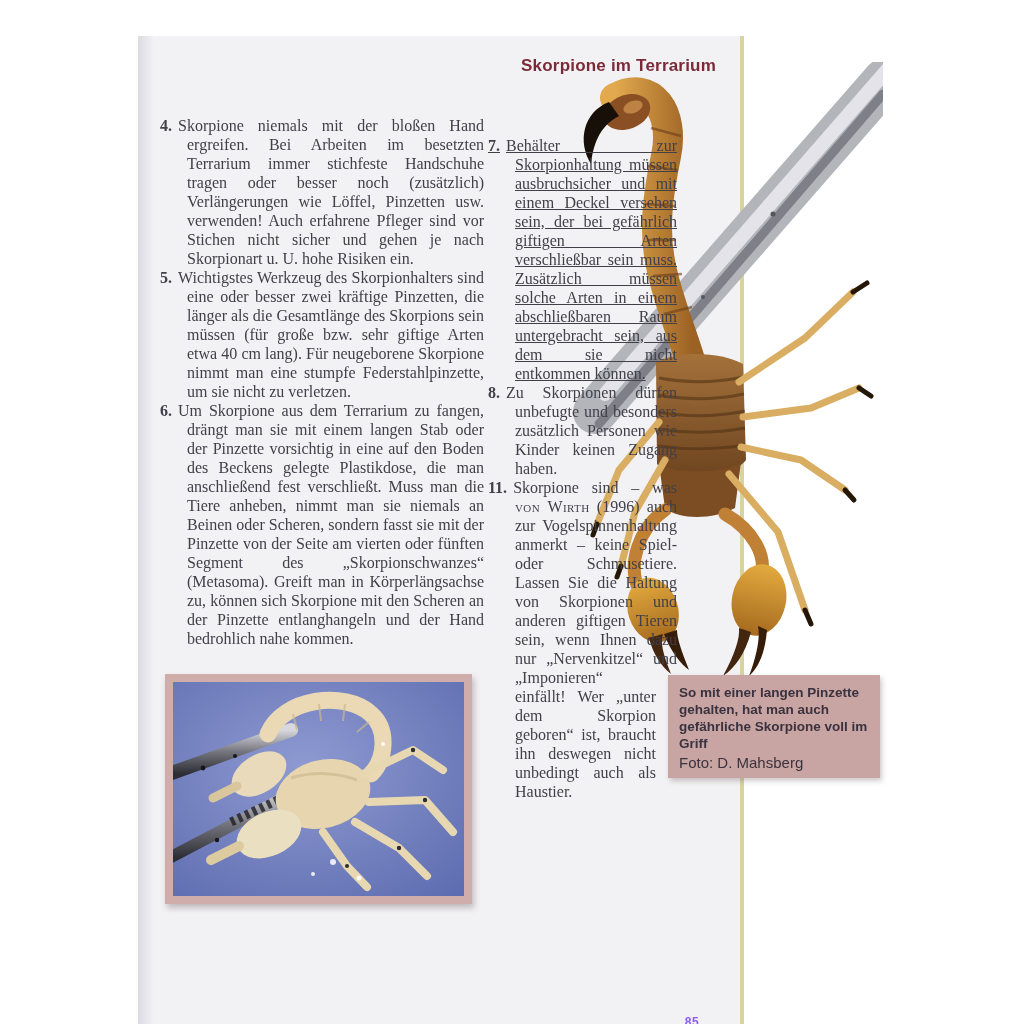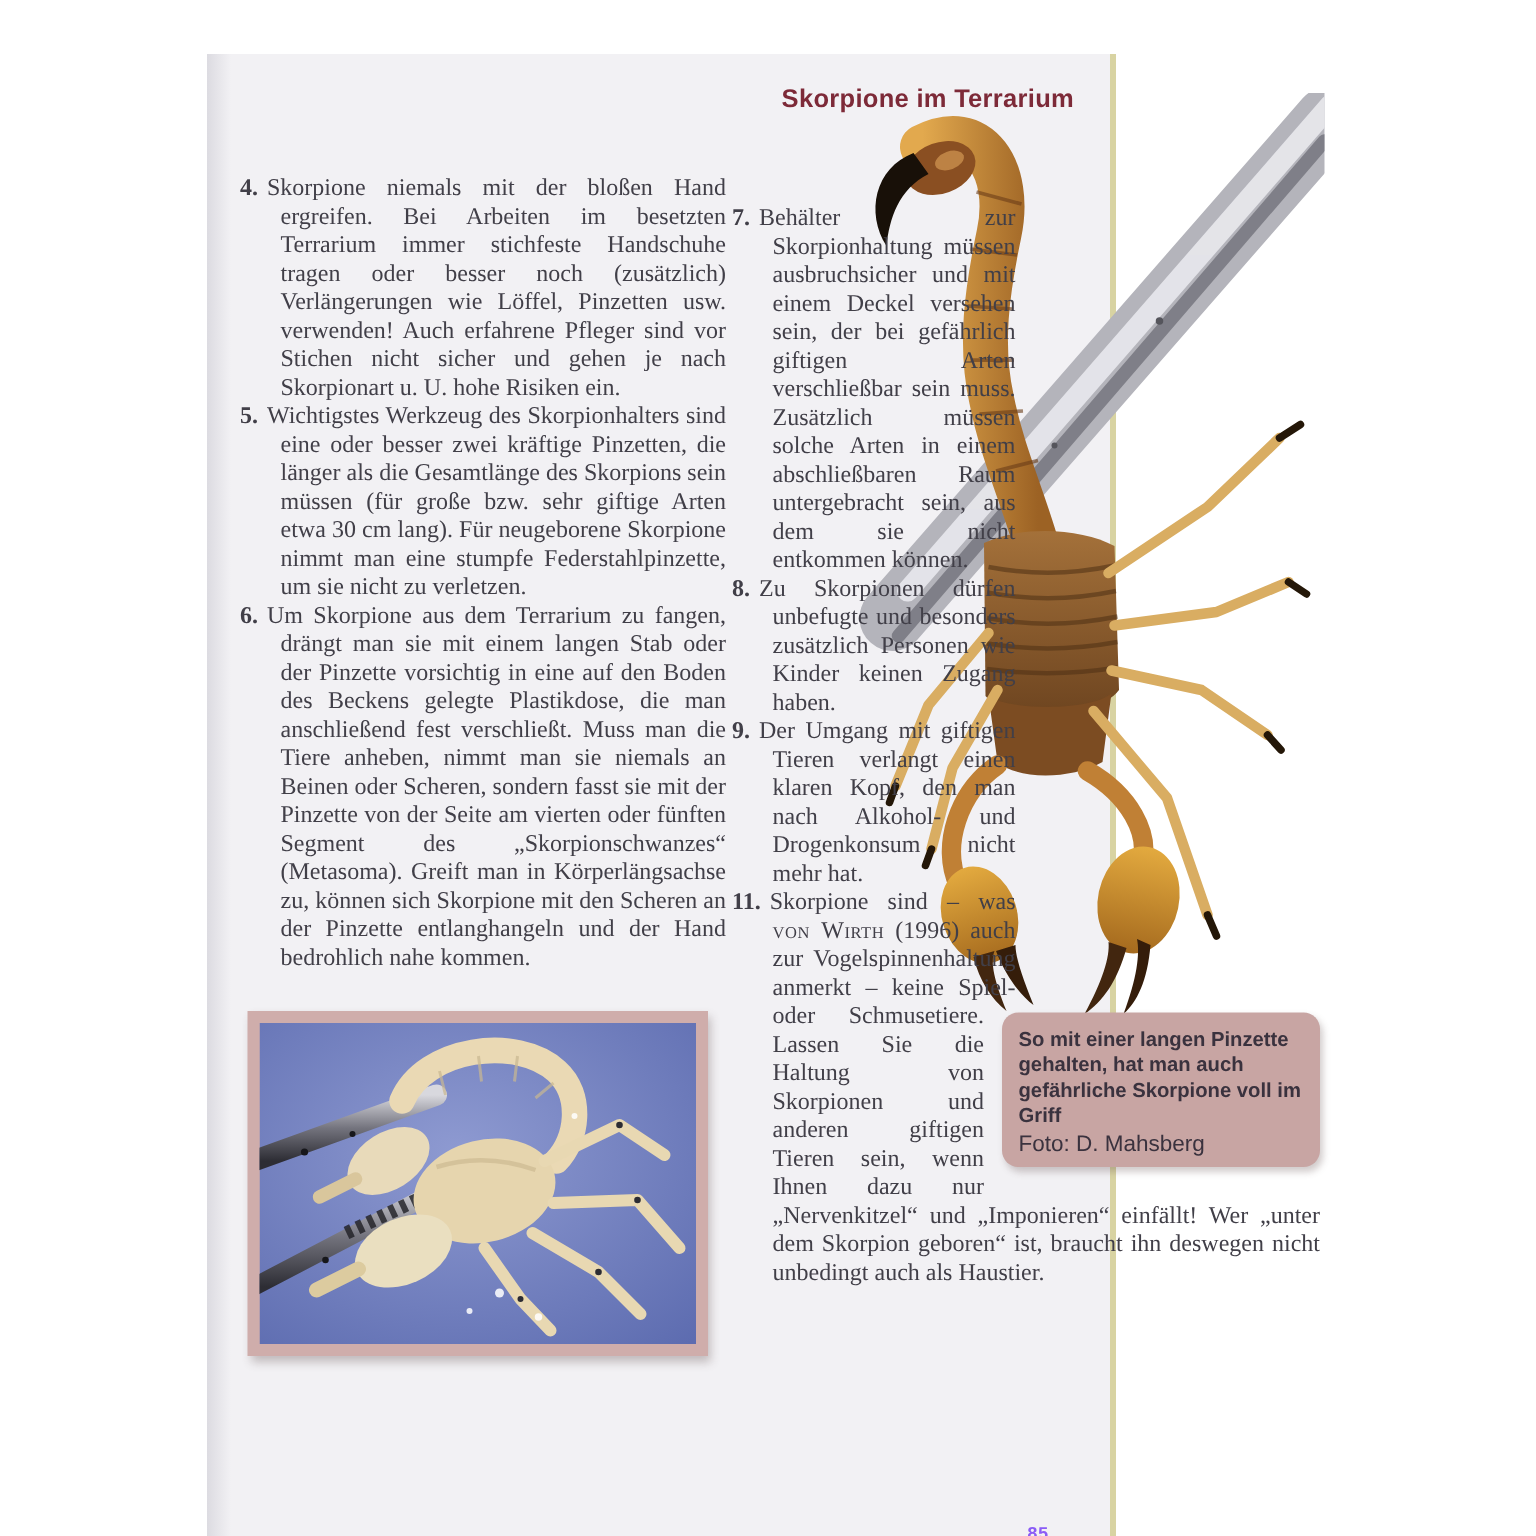--- a/index.html
+++ b/index.html
@@ -37,21 +37,21 @@
   .photo-spacer{float:right;width:203px;height:557px;}
   .caption-box{
     background:#c8a5a3;
     font-family:"Liberation Sans", sans-serif;
     font-size:13.5px;line-height:17px;font-weight:700;color:#3a323e;
     text-align:left;text-indent:0;
     box-shadow:2px 3px 5px rgba(90,70,70,.28);
   }
   .caption-right{
     float:right;clear:right;width:190px;
-    margin:2px 0 10px 12px;padding:9px 11px 7px 11px;border-radius:11px;
+    margin:2px 0 10px 12px;padding:9px 11px 7px 11px;
   }
   .credit{
     text-align:left;font-weight:400;font-size:15px;margin-top:2px;
   }
   .photo-topright{
     position:absolute;left:415px;top:26px;width:330px;height:616px;
   }
   .photo-bl-frame{
     position:absolute;left:27px;top:638px;width:291px;height:214px;
     background:#cfadab;padding:8px;
@@ -151,33 +151,32 @@
       <path d="M 111 572 C 118 590 128 602 136 608 C 128 588 124 576 124 568 Z" fill="#351d0a"></path>
       <path d="M 172 452 C 200 468 214 494 208 514" stroke="#c08035" stroke-width="13" fill="none" stroke-linecap="round"></path>
       <ellipse cx="206" cy="538" rx="27" ry="36" transform="rotate(12 206 538)" fill="url(#gChela)"></ellipse>
       <path d="M 198 570 C 192 592 182 606 170 614 C 182 592 187 576 186 566 Z" fill="#42260f"></path>
       <path d="M 214 568 C 212 592 205 606 196 614 C 205 590 207 574 205 564 Z" fill="#351d0a"></path>
     </g>
   </svg>
 
   <div class="col col-left">
     <div class="item"><span class="num">4.</span><span>Skorpione niemals mit der bloßen Hand ergreifen. Bei Arbeiten im besetzten Terrarium immer stichfeste Handschuhe tragen oder besser noch (zusätzlich) Verlängerungen wie Löffel, Pinzetten usw. verwenden! Auch erfahrene Pfleger sind vor Stichen nicht sicher und gehen je nach Skorpionart u. U. hohe Risiken ein.</span></div>
-    <div class="item"><span class="num">5.</span><span>Wichtigstes Werkzeug des Skorpionhalters sind eine oder besser zwei kräftige Pinzetten, die länger als die Gesamtlänge des Skorpions sein müssen (für große bzw. sehr giftige Arten etwa 30 cm lang). Für neugeborene Skorpione nimmt man eine stumpfe Federstahlpinzette, um sie nicht zu verletzen.</span></div>
+    <div class="item"><span class="num">5.</span><span>Wichtigstes Werkzeug des Skorpionhalters sind eine oder besser zwei kräftige Pinzetten, die länger als die Gesamtlänge des Skorpions sein müssen (für große bzw. sehr giftige Arten etwa 40 cm lang). Für neugeborene Skorpione nimmt man eine stumpfe Federstahlpinzette, um sie nicht zu verletzen.</span></div>
     <div class="item"><span class="num">6.</span><span>Um Skorpione aus dem Terrarium zu fangen, drängt man sie mit einem langen Stab oder der Pinzette vorsichtig in eine auf den Boden des Beckens gelegte Plastikdose, die man anschließend fest verschließt. Muss man die Tiere anheben, nimmt man sie niemals an Beinen oder Scheren, sondern fasst sie mit der Pinzette von der Seite am vierten oder fünften Segment des „Skorpionschwanzes“ (Metasoma). Greift man in Körperlängsachse zu, können sich Skorpione mit den Scheren an der Pinzette entlanghangeln und der Hand bedrohlich nahe kommen.</span></div>
   </div>
 
   <div class="col col-right">
     <div class="photo-spacer"></div>
     <div class="caption-box caption-right">
       <div>So mit einer langen Pinzette gehalten, hat man auch gefährliche Skorpione voll im Griff</div>
       <div class="credit">Foto: D. Mahsberg</div>
     </div>
-    <div class="item" style="margin-top:20px;"><span class="num">7.</span><span>Behälter zur Skorpionhaltung müssen ausbruchsicher und mit einem Deckel versehen sein, der bei gefährlich giftigen Arten verschließbar sein muss. Zusätzlich müssen solche Arten in einem abschließbaren Raum untergebracht sein, aus dem sie nicht entkommen können.</span></div>
+    <div class="item" style="margin-top:20px;text-decoration:underline;"><span class="num">7.</span><span>Behälter zur Skorpionhaltung müssen ausbruchsicher und mit einem Deckel versehen sein, der bei gefährlich giftigen Arten verschließbar sein muss. Zusätzlich müssen solche Arten in einem abschließbaren Raum untergebracht sein, aus dem sie nicht entkommen können.</span></div>
     <div class="item"><span class="num">8.</span><span>Zu Skorpionen dürfen unbefugte und besonders zusätzlich Personen wie Kinder keinen Zugang haben.</span></div>
-    <div class="item"><span class="num">9.</span><span>Der Umgang mit giftigen Tieren verlangt einen klaren Kopf, den man nach Alkohol- und Drogenkonsum nicht mehr hat.</span></div>
     <div class="item"><span class="num">11.</span><span>Skorpione sind – was </span><span class="smallcaps">von Wirth</span><span> (1996) auch zur Vogelspinnenhaltung anmerkt – keine Spiel- oder Schmusetiere. Lassen Sie die Haltung von Skorpionen und anderen giftigen Tieren sein, wenn Ihnen dazu nur „Nervenkitzel“ und „Imponieren“ einfällt! Wer „unter dem Skorpion geboren“ ist, braucht ihn deswegen nicht unbedingt auch als Haustier.</span></div>
   </div>
 
   <div class="photo-bl-frame">
     <svg width="291" height="214" viewBox="0 0 291 214">
       <defs>
         <radialGradient id="gBlue" cx="45%" cy="40%" r="80%">
           <stop offset="0" stop-color="#8e9ad1"></stop>
             <stop offset="1" stop-color="#5d6cb0"></stop>
         </radialGradient>

